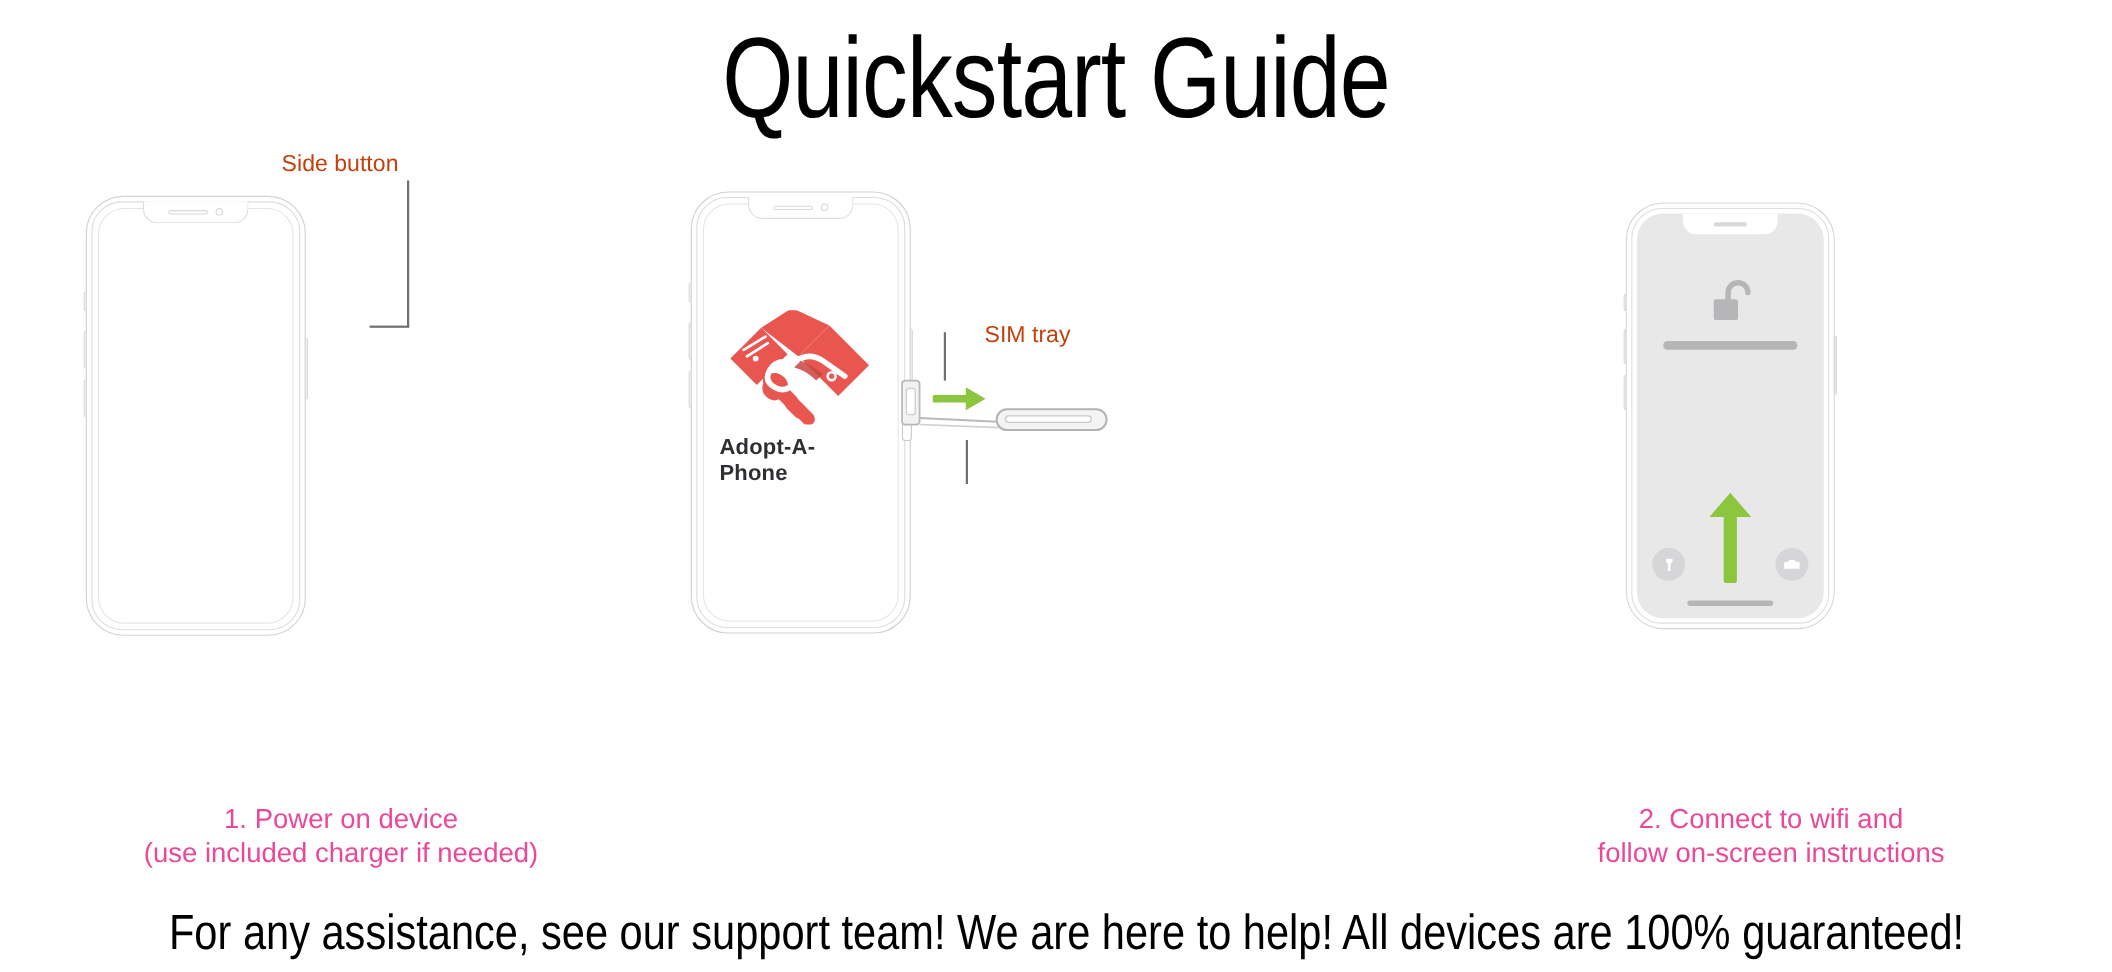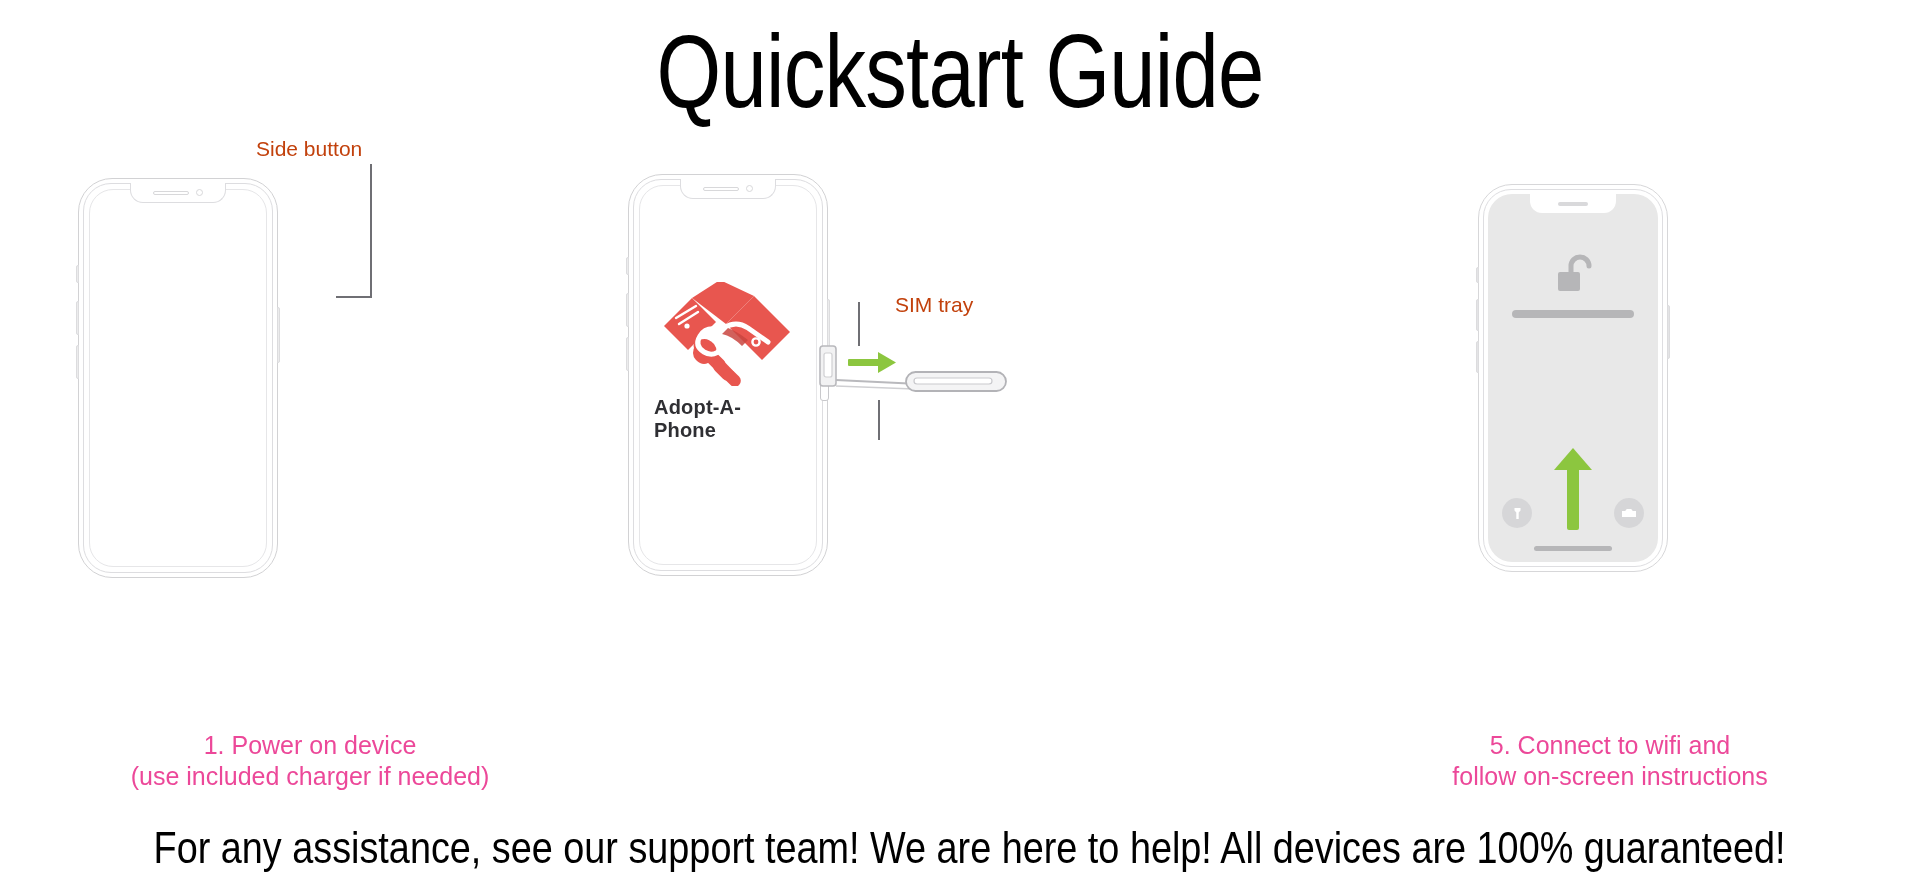--- a/index.html
+++ b/index.html
@@ -329,19 +329,19 @@
                         width:78px; height:5px; border-radius:3px; background:#b6b6b8;"></div>
           </div>
         </div>
         <div class="btn-left" style="top:82px; height:16px; background:#e4e4e6;"></div>
         <div class="btn-left" style="top:114px; height:32px; background:#e4e4e6;"></div>
         <div class="btn-left" style="top:156px; height:32px; background:#e4e4e6;"></div>
         <div class="btn-right" style="top:120px; height:54px; background:#e4e4e6;"></div>
       </div>
     </div>
 
-    <div class="caption">5. Connect to wifi and
+    <div class="caption">2. Connect to wifi and
 follow on-screen instructions</div>
   </div>
 
   <div id="footer">For any assistance, see our support team!  We are here to help! All devices are 100% guaranteed!</div>
 
 </div>
 
 </body></html>

